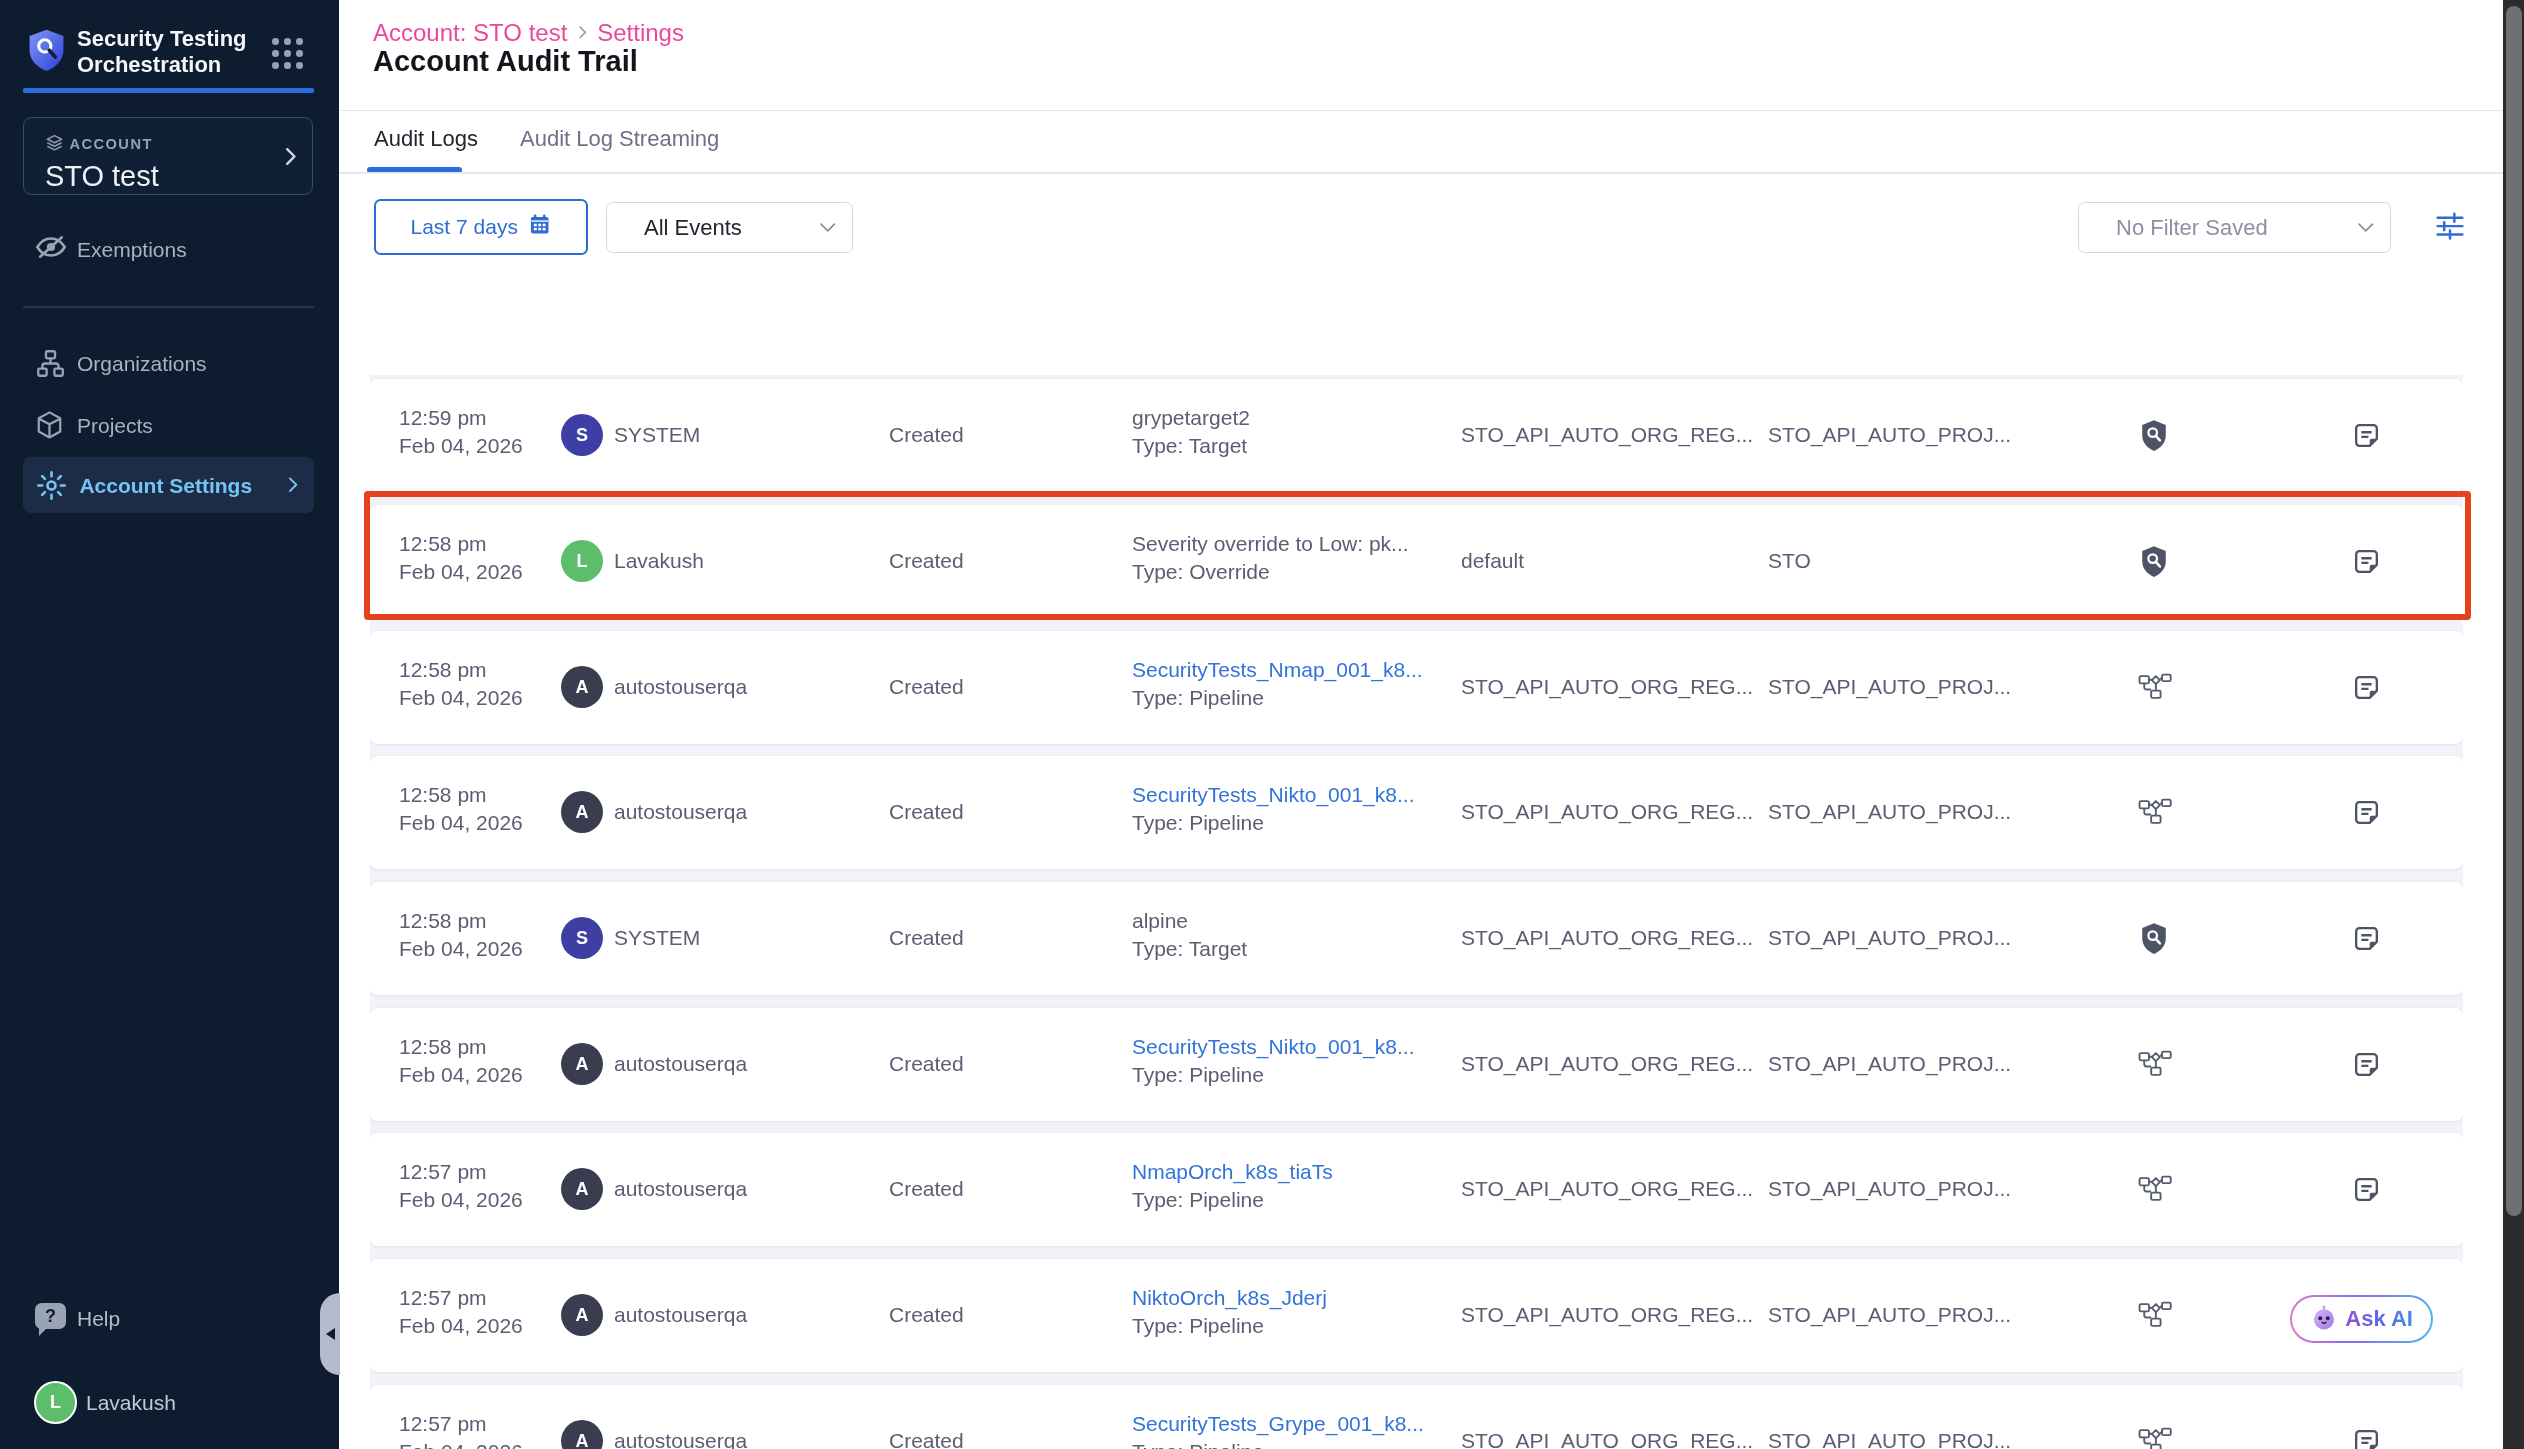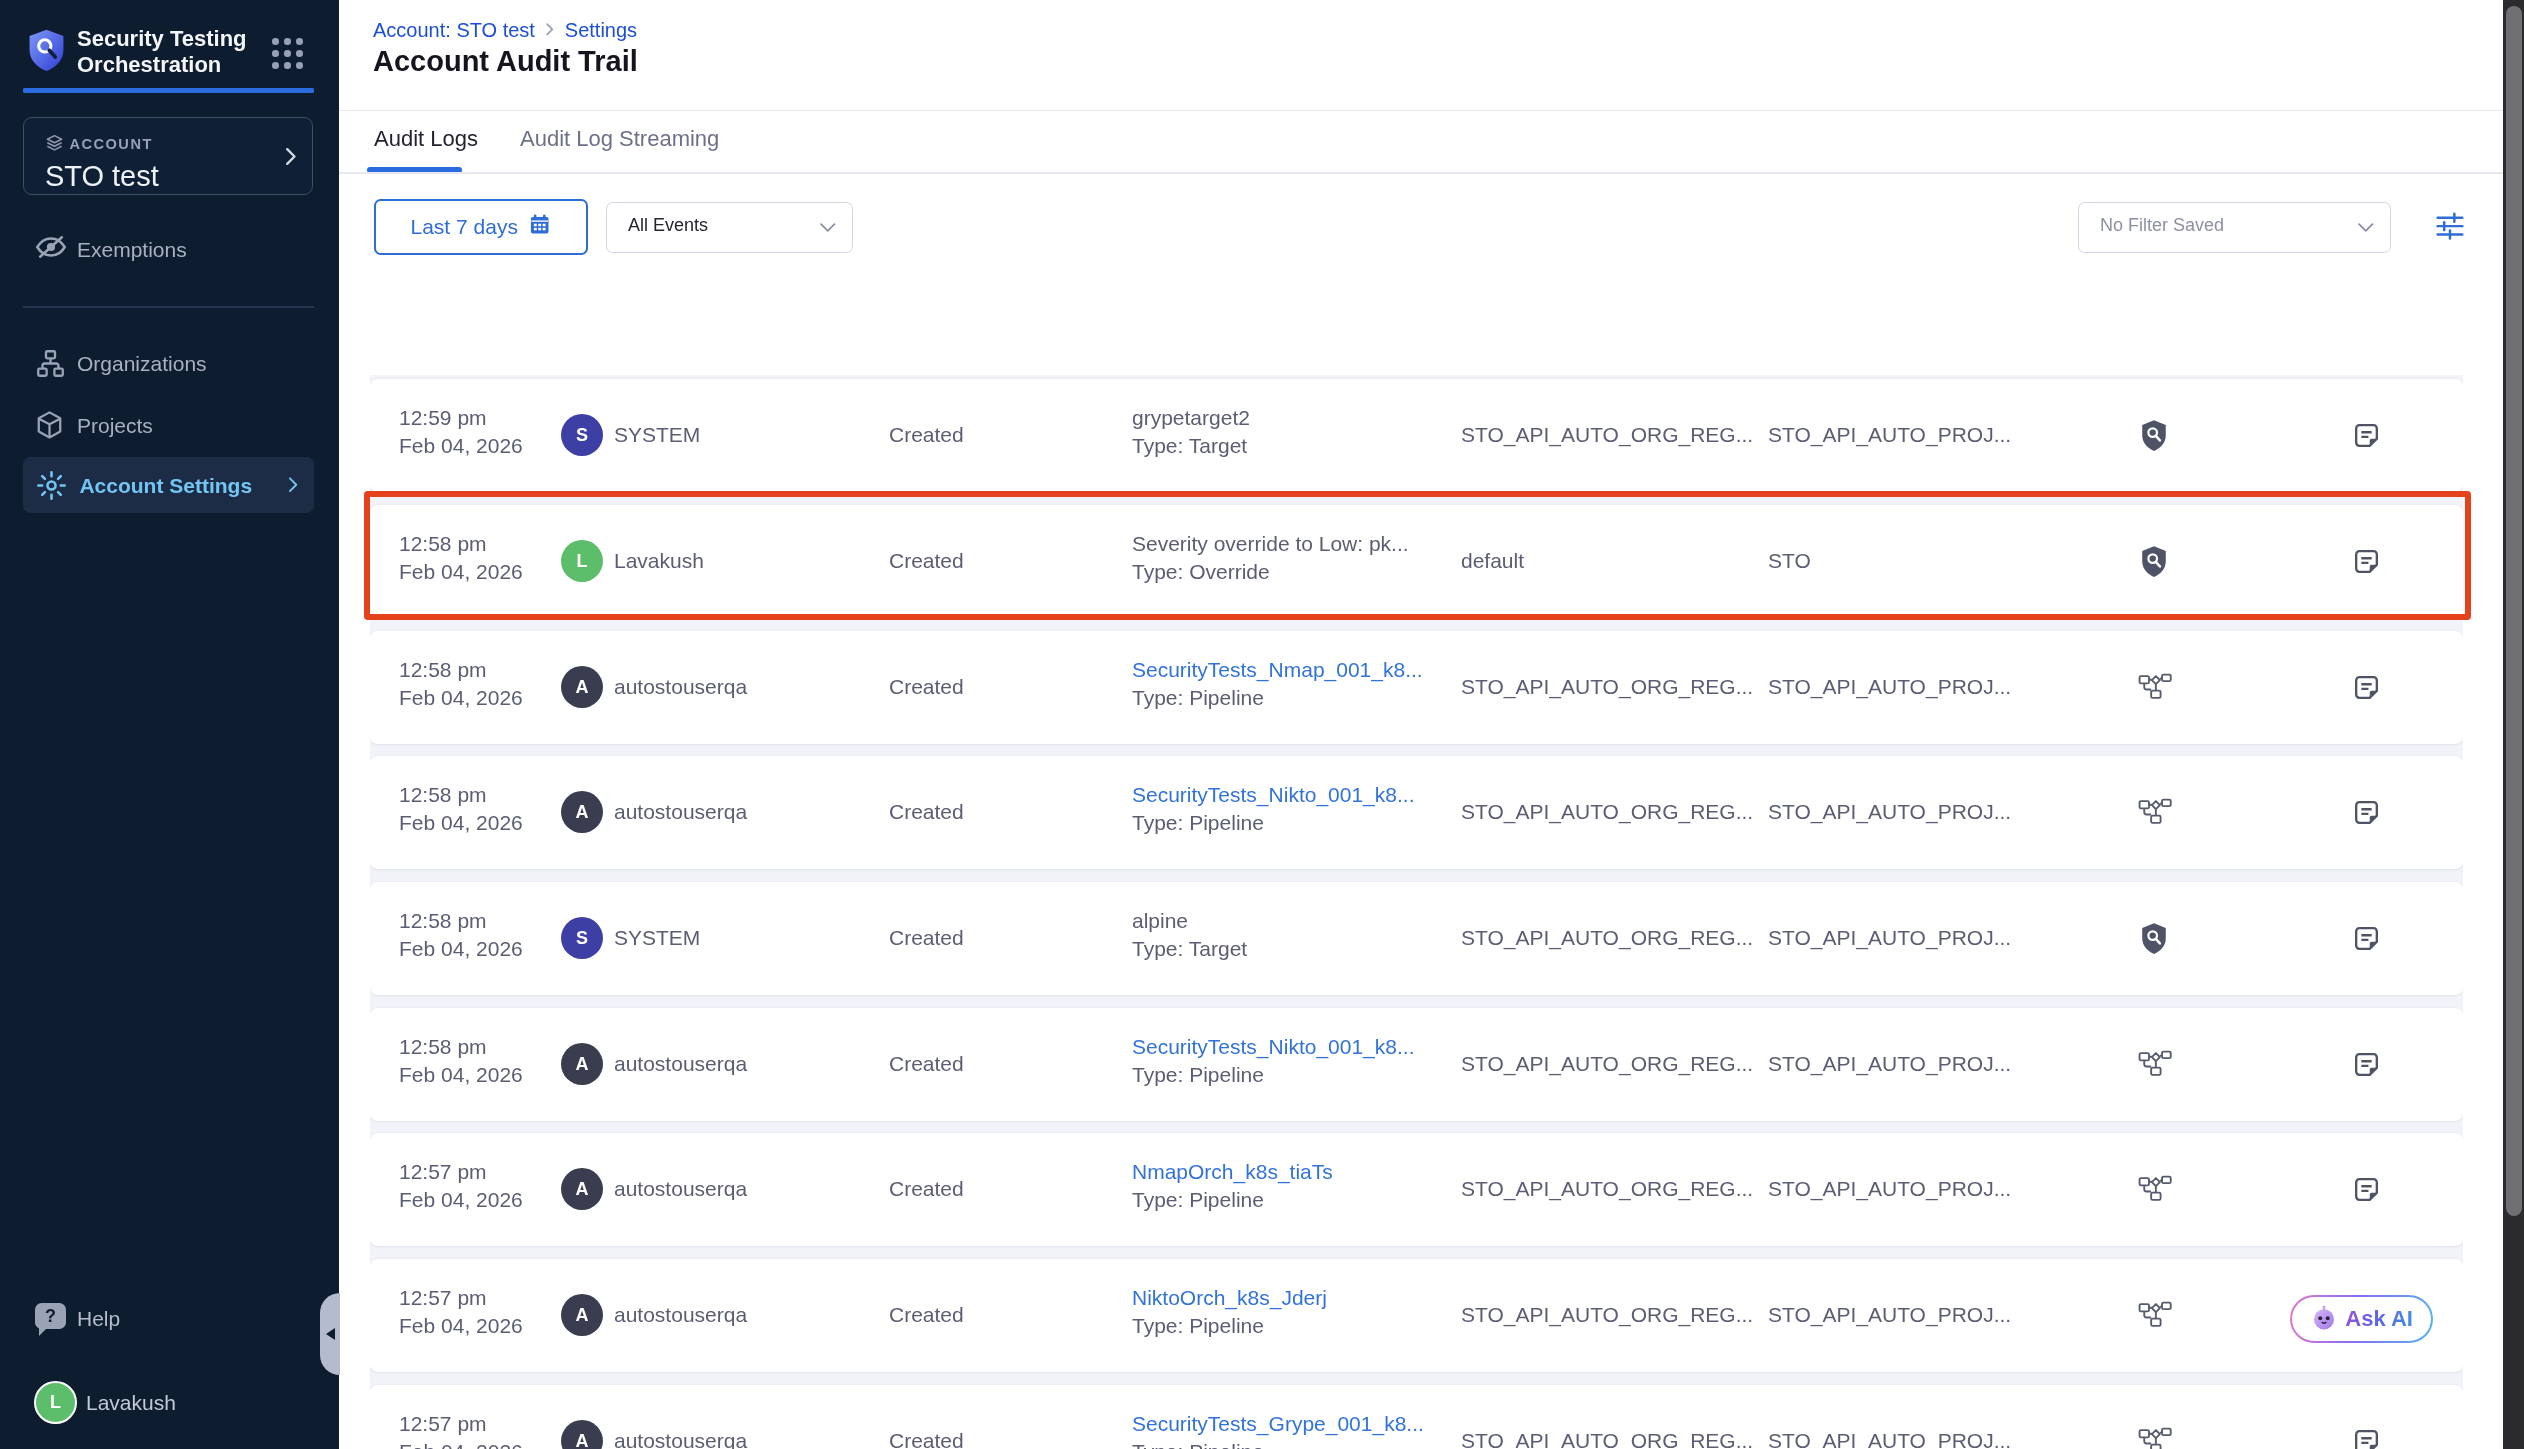--- a/index.html
+++ b/index.html
@@ -36,34 +36,34 @@
   .user-row{position:absolute;left:0;top:1378px;width:339px;height:53px;cursor:pointer;}
   .sb-avatar{position:absolute;left:34px;top:2.9px;width:39px;height:39px;border-radius:50%;background:#5cbd6b;
              border:2.2px solid #ffffff;display:flex;align-items:center;justify-content:center;
              font-size:18px;font-weight:bold;color:#ffffff;}
   .user-label{position:absolute;left:86px;top:13px;font-size:21px;color:#c3c8d6;}
   .collapse-handle{position:absolute;left:320px;top:1293px;width:20px;height:82px;background:#b4bbce;
                    border-radius:44px 0 0 44px;cursor:pointer;display:flex;align-items:center;justify-content:center;}
   .collapse-tri{width:0;height:0;border:6.6px solid transparent;border-right:9.5px solid #0e1c30;margin-left:-5.8px;}
   
   .breadcrumb{position:absolute;left:373px;top:19px;display:flex;align-items:center;gap:10.2px;}
-  .crumb{font-size:20px;color:#1d4ed8;cursor:pointer;}
+  .crumb{font-size:24px;color:#ec4899;cursor:pointer;}
   .page-title{position:absolute;left:373px;top:45px;font-size:29px;font-weight:bold;color:#15151f;}
   .header-divider{position:absolute;left:339px;top:110px;width:2164px;height:0.7px;background:#e6e8f0;}
   .tabs-border{position:absolute;left:339px;top:172px;width:2164px;height:1.5px;background:#e6e8f0;}
   .tab{position:absolute;top:126px;font-size:22px;cursor:pointer;}
   .tab-active{color:#23242f;}
   .tab-inactive{color:#6d7089;}
   .tab-underline{position:absolute;left:367px;top:167px;width:95px;height:5.8px;background:#2a6be0;border-radius:2.9px;}
   
   .date-btn{position:absolute;left:374px;top:199px;width:210px;height:52px;border:2.2px solid #2e6cd6;border-radius:6.6px;
             display:flex;align-items:center;justify-content:center;gap:10.2px;cursor:pointer;background:#fff;}
   .date-btn span{font-size:21px;color:#2e6cd6;}
   .select{position:absolute;top:202px;height:49px;border:1.5px solid #d3d6e3;border-radius:6.6px;background:#fff;cursor:pointer;}
-  .select .sel-label{position:absolute;left:21px;top:12.4px;font-size:18px;}
+  .select .sel-label{position:absolute;left:37px;top:12.4px;font-size:22px;}
   .select .sel-chevron{position:absolute;right:16px;top:19px;}
   #events-select{left:606px;width:245px;}
   #events-select .sel-label{color:#23242f;}
   #saved-filter-select{left:2078px;width:311px;}
   #saved-filter-select .sel-label{color:#8d90a5;}
   .filter-settings{position:absolute;left:2433px;top:212px;width:35px;height:31px;cursor:pointer;}
   
   #thead{position:absolute;left:370px;top:327px;width:2093px;height:48px;background:#f8f9fd;border-top:0.7px solid #e9ebf3;}
   .th{position:absolute;top:16px;font-size:16px;font-weight:bold;letter-spacing:0.7px;color:#202132;}
   #rows{position:absolute;left:370px;top:375px;width:2093px;height:1075px;background:#f1f3f9;overflow:hidden;}

